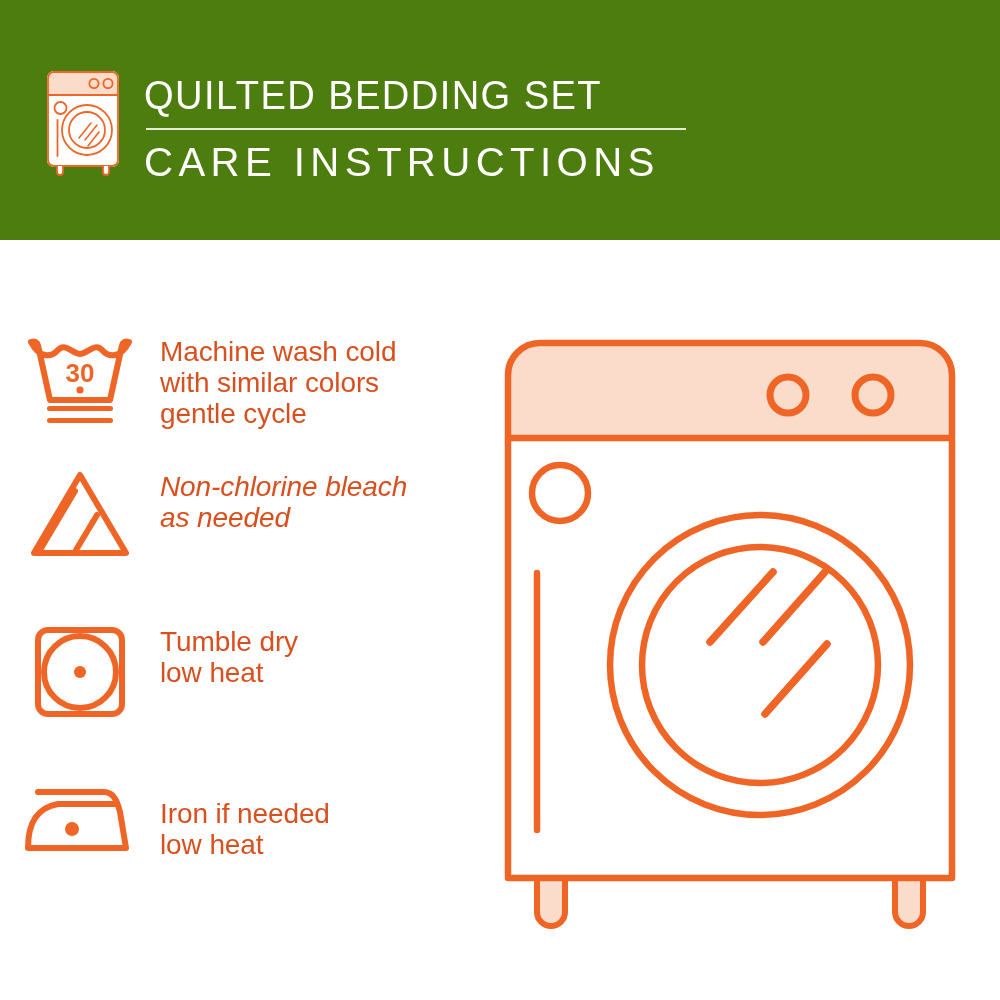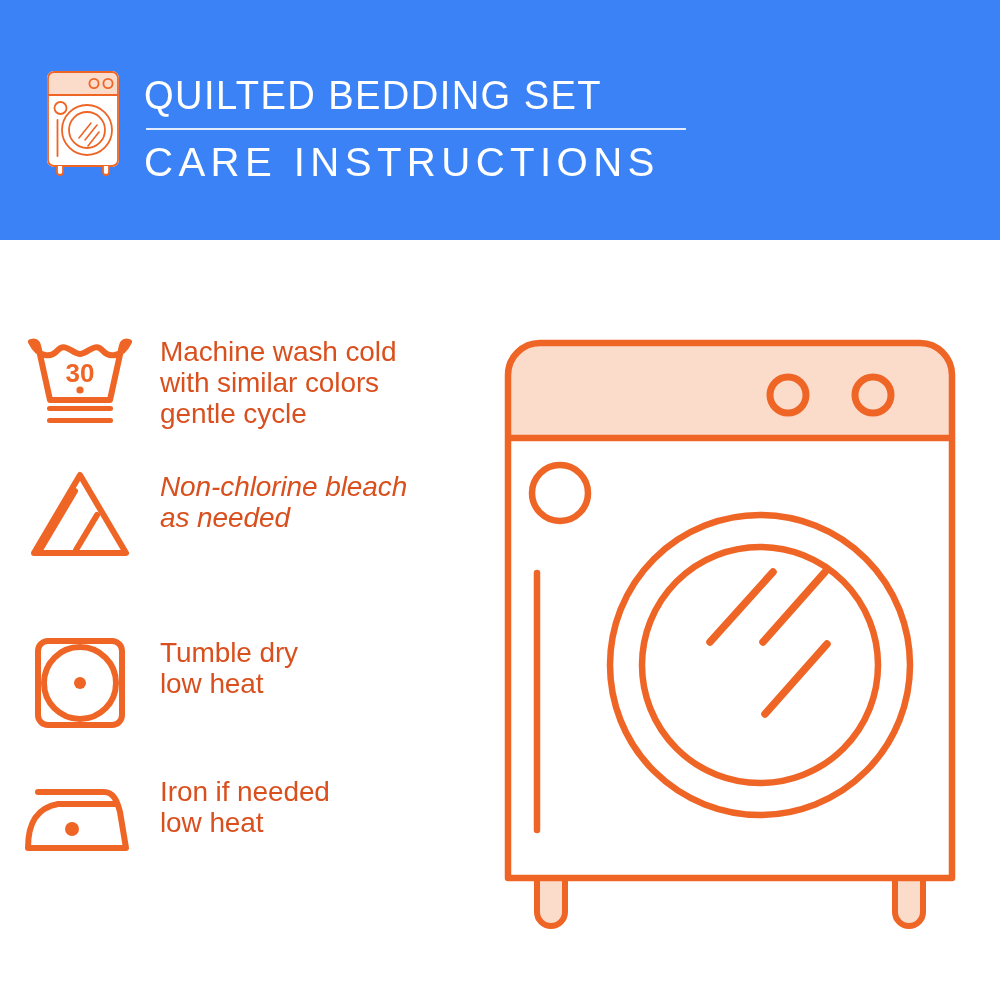--- a/index.html
+++ b/index.html
@@ -14,21 +14,21 @@
     overflow: hidden;
     position: relative;
   }
 
   
   #header {
     position: absolute;
     left: 0; top: 0;
     width: 1000px;
     height: 240px;
-    background: #3b82f6;
+    background: #4d7c0f;
   }
   #header-logo {
     position: absolute;
     left: 44px;
     top: 68px;
     width: 78px;
     height: 108px;
   }
   #header-text {
     position: absolute;
@@ -92,22 +92,22 @@
     font-size: 28px;
     line-height: 31px;
     font-weight: 500;
     letter-spacing: -0.1px;
     padding-top: 2px;
     white-space: pre-line;
   }
 
   #care-item-wash   { top: 110px; }
   #care-item-bleach { top: 245px; font-style: italic; }
-  #care-item-dry    { top: 400px; margin-top: 11px; }
-  #care-item-iron   { top: 550px; }
+  #care-item-dry    { top: 400px; }
+  #care-item-iron   { top: 550px; align-items: flex-end; }
 
   
   #machine-illustration {
     position: absolute;
     left: 495px;
     top: 330px;
     width: 470px;
     height: 610px;
   }
 </style>

